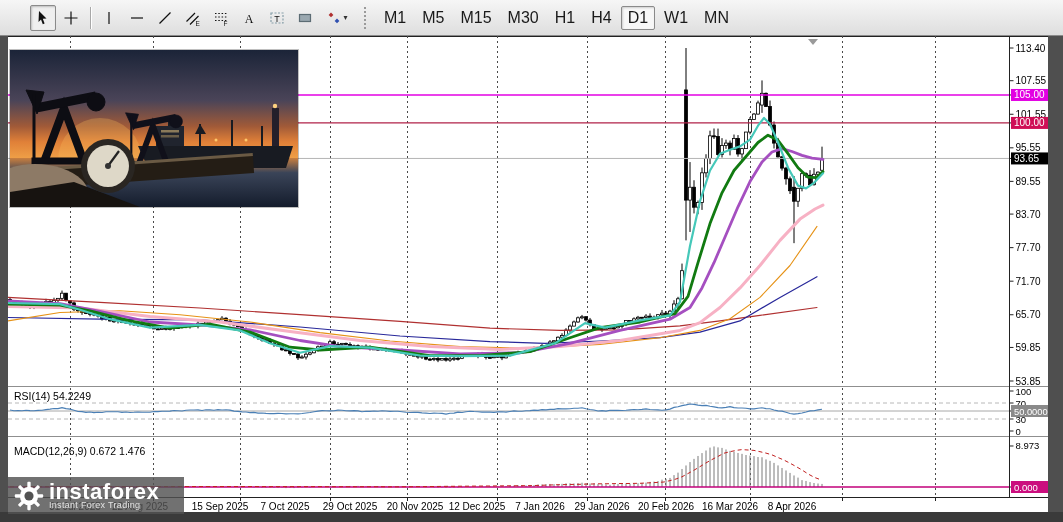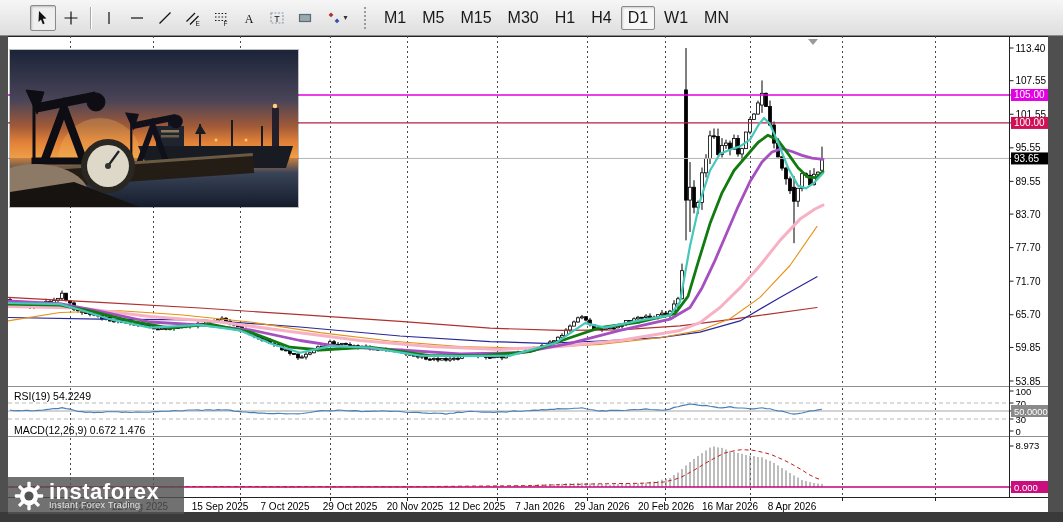--- a/index.html
+++ b/index.html
@@ -871,22 +871,22 @@
         <text x="532" y="474" font-size="10" fill="#000" text-anchor="middle" font-family="Liberation Sans,sans-serif">7 Jan 2026</text>
         <text x="594" y="474" font-size="10" fill="#000" text-anchor="middle" font-family="Liberation Sans,sans-serif">29 Jan 2026</text>
         <text x="658" y="474" font-size="10" fill="#000" text-anchor="middle" font-family="Liberation Sans,sans-serif">20 Feb 2026</text>
         <text x="722" y="474" font-size="10" fill="#000" text-anchor="middle" font-family="Liberation Sans,sans-serif">16 Mar 2026</text>
         <text x="784" y="474" font-size="10" fill="#000" text-anchor="middle" font-family="Liberation Sans,sans-serif">8 Apr 2026</text>
         <rect x="1001.5" y="0" width="38" height="461" fill="transparent"></rect>
         <rect x="0" y="461" width="1040" height="15" fill="transparent"></rect>
       </svg>
 
 
-    <div class="ind-label" style="top:354px;">RSI(19) 54.2249</div>
-    <div class="ind-label" style="top:388px;">MACD(12,26,9) 0.672 1.476</div>
+    <div class="ind-label" style="top:354px;">RSI(14) 54.2249</div>
+    <div class="ind-label" style="top:409px;">MACD(12,26,9) 0.672 1.476</div>
 
     
     <div id="photo">
       <svg width="288" height="157" viewBox="0 0 288 157">
         <defs>
           <linearGradient id="sky" x1="0" y1="0" x2="0" y2="1">
             <stop offset="0" stop-color="#1b2438"></stop>
               <stop offset="0.45" stop-color="#4a4458"></stop>
             <stop offset="0.68" stop-color="#a05a38"></stop>
               <stop offset="0.82" stop-color="#e08038"></stop>

